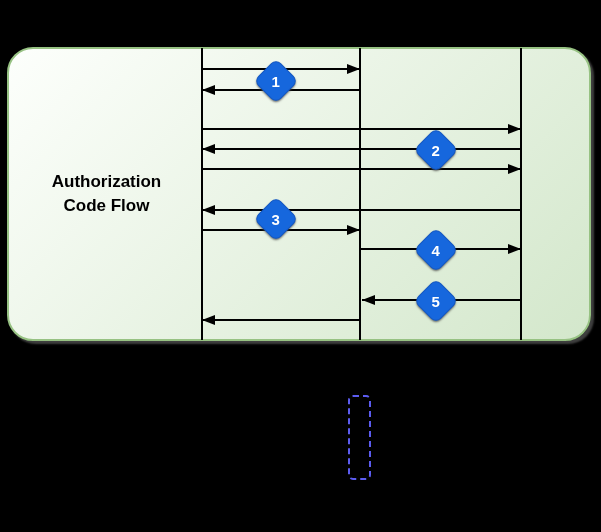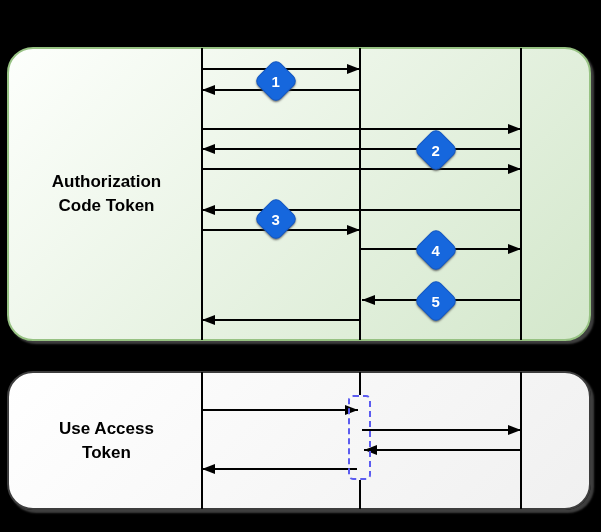--- a/index.html
+++ b/index.html
@@ -42,25 +42,21 @@
     font-weight: bold;
     font-size: 15px;
   }
 </style>
 </head>
 <body>
 
 <div id="stage" style="width: 601px; height: 532px; background: rgb(0, 0, 0);">
   <div class="section-box" style="left: 7px; top: 47px; width: 584px; height: 294px; border-radius: 26px; border: 2px solid rgb(151, 194, 131); background: linear-gradient(135deg, rgb(253, 255, 252), rgb(211, 231, 203));">
     <div class="section-label">Authorization
-Code Token</div>
-  </div>
-  <div class="section-box" style="left: 7px; top: 371px; width: 584px; height: 139px; border-radius: 26px; border: 2px solid rgb(61, 61, 61); background: linear-gradient(135deg, rgb(255, 255, 255), rgb(240, 240, 240));">
-    <div class="section-label">Use Access
-Token</div>
+Code Flow</div>
   </div>
 <div class="lifeline" style="left: 201px; top: 48px; width: 2px; height: 292px; background: rgb(0, 0, 0);"></div>
     <div class="lifeline" style="left: 359px; top: 48px; width: 2px; height: 292px; background: rgb(0, 0, 0);"></div>
     <div class="lifeline" style="left: 520px; top: 48px; width: 2px; height: 292px; background: rgb(0, 0, 0);"></div>
     <div class="message-line" style="left: 202px; top: 68px; width: 158px; height: 2px; background: rgb(0, 0, 0);"></div>
     <div class="arrowhead" style="top: 64px; width: 0px; height: 0px; border-top: 5px solid transparent; border-bottom: 5px solid transparent; left: 347px; border-left: 13px solid rgb(0, 0, 0);"></div>
     <div class="message-line" style="left: 202px; top: 89px; width: 158px; height: 2px; background: rgb(0, 0, 0);"></div>
     <div class="arrowhead" style="top: 85px; width: 0px; height: 0px; border-top: 5px solid transparent; border-bottom: 5px solid transparent; left: 202px; border-right: 13px solid rgb(0, 0, 0);"></div>
     <div class="message-line" style="left: 202px; top: 128px; width: 319px; height: 2px; background: rgb(0, 0, 0);"></div>
     <div class="arrowhead" style="top: 124px; width: 0px; height: 0px; border-top: 5px solid transparent; border-bottom: 5px solid transparent; left: 508px; border-left: 13px solid rgb(0, 0, 0);"></div>

